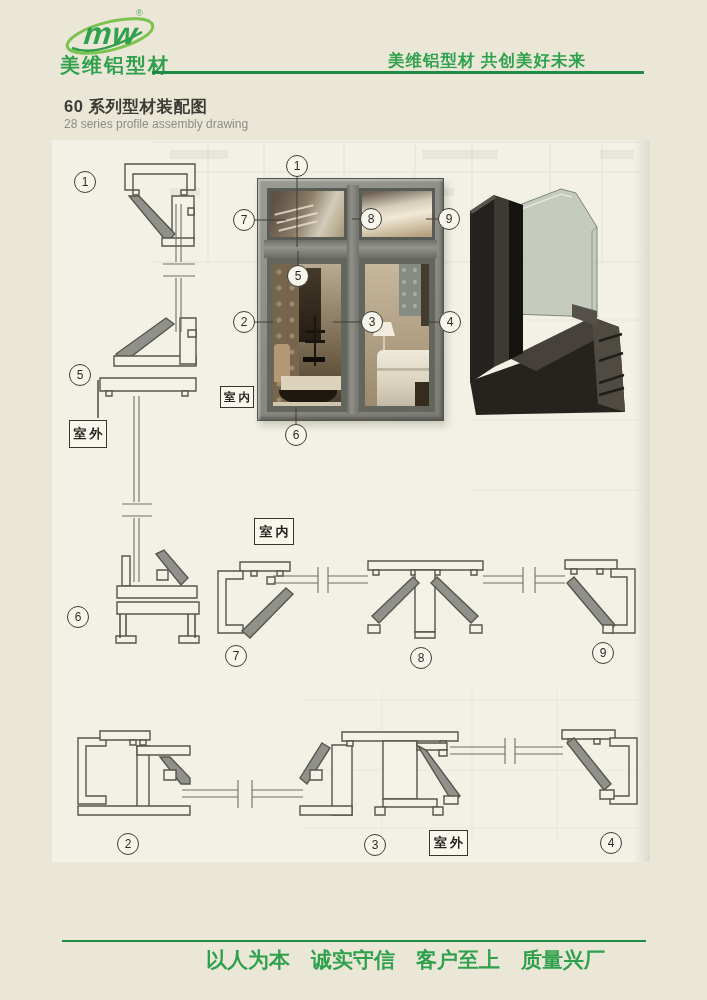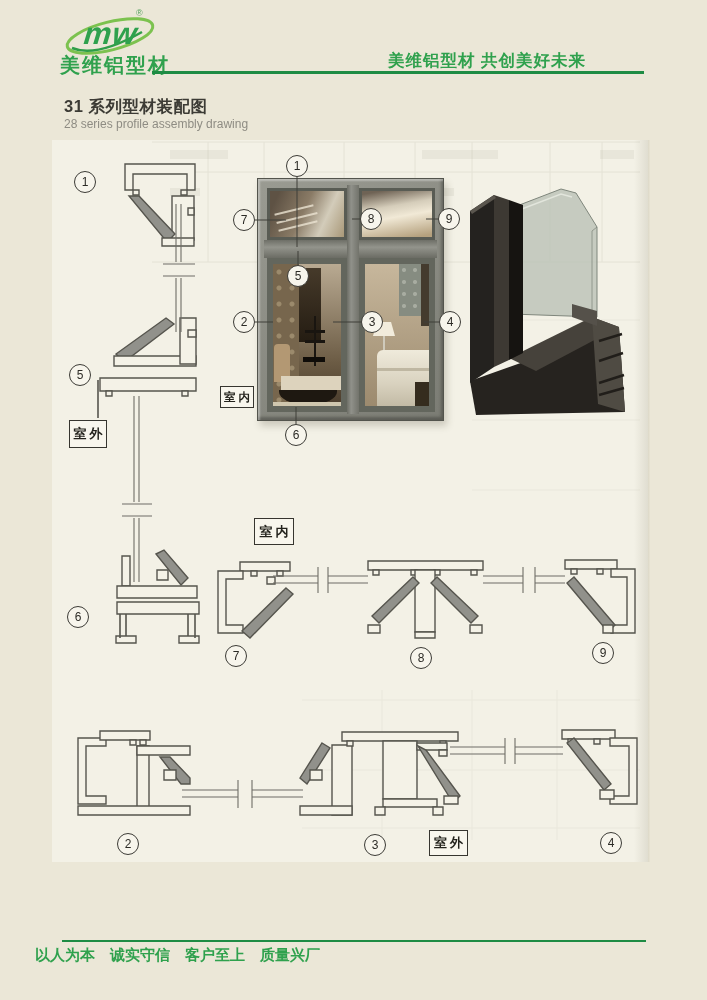--- a/index.html
+++ b/index.html
@@ -84,22 +84,22 @@
   .lampstem{position:absolute; left:18px; top:72px; width:2px; height:22px; background:#cfcabb;}
   .bed{position:absolute; left:12px; top:86px; width:54px; height:56px; background:linear-gradient(#efeadb,#d9d2bf 60%,#c2bAA5); border-radius:6px 2px 0 0;}
   .bedline{position:absolute; left:12px; top:104px; width:54px; height:3px; background:#bfb7a2;}
   .nightstand{position:absolute; left:50px; top:118px; width:16px; height:24px; background:#352c1e;}
   
   .draw{position:absolute; z-index:2;}
   .draw path, .draw rect, .draw polygon, .draw line, .draw polyline{vector-effect:non-scaling-stroke;}
   
   .footer-rule{position:absolute; left:62px; top:940px; width:584px; height:2.2px; background:var(--rule-green,#1e8c44);}
   .motto{
-    position:absolute; left:35px; top:946px; width:570px; text-align:left;
-    font-size:15px; font-weight:bold; color:var(--brand-green,#2fa14d);
+    position:absolute; left:35px; top:946px; width:570px; text-align:right;
+    font-size:21px; font-weight:bold; color:var(--brand-green,#2fa14d);
   }
 </style>
 </head>
 <body>
 
 <div class="page">
 
   <div class="panel"></div>
 
   <svg class="draw" style="left:52px;top:140px;" width="596" height="722" viewBox="0 0 596 722">
@@ -125,21 +125,21 @@
   <svg class="logo-swoosh" width="110" height="52" viewBox="0 0 110 52">
     <ellipse cx="52" cy="28" rx="44" ry="14" fill="none" stroke="#7cc24f" stroke-width="3" transform="rotate(-14 52 28)"></ellipse>
     <path d="M14,40 Q38,50 84,24" fill="none" stroke="#2e9e48" stroke-width="2.5"></path>
   </svg>
   <div class="logo-mark">mw</div>
   <div class="logo-reg">®</div>
   <div class="company">美维铝型材</div>
   <div class="slogan">美维铝型材 共创美好未来</div>
   <div class="header-rule"></div>
 
-  <div class="title-zh">31 系列型材装配图</div>
+  <div class="title-zh">60 系列型材装配图</div>
   <div class="title-en">28 series profile assembly drawing</div>
 
   <svg class="draw" style="left:60px;top:150px;" width="160" height="520" viewBox="0 0 160 520">
     <g stroke="#56554e" stroke-width="1.4" fill="#f4f2e7">
       <path d="M65,14 h70 v26 h-8 v-16 h-54 v16 h-8 z"></path>
       <rect x="73" y="40" width="6" height="5"></rect>
         <rect x="121" y="40" width="6" height="5"></rect>
       <rect x="112" y="46" width="22" height="44"></rect>
       <rect x="128" y="58" width="6" height="7"></rect>
       <polygon points="69,46 79,46 115,84 107,92" fill="#91918b"></polygon>

